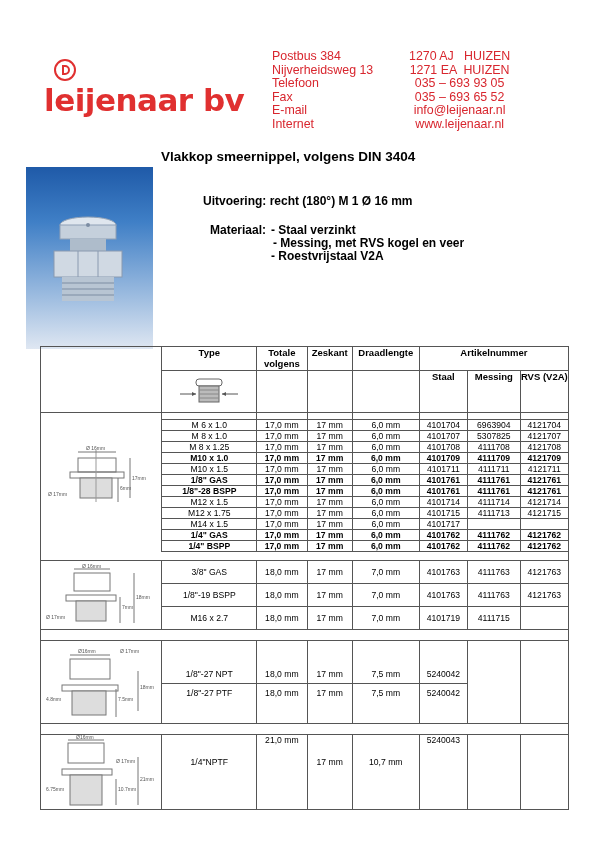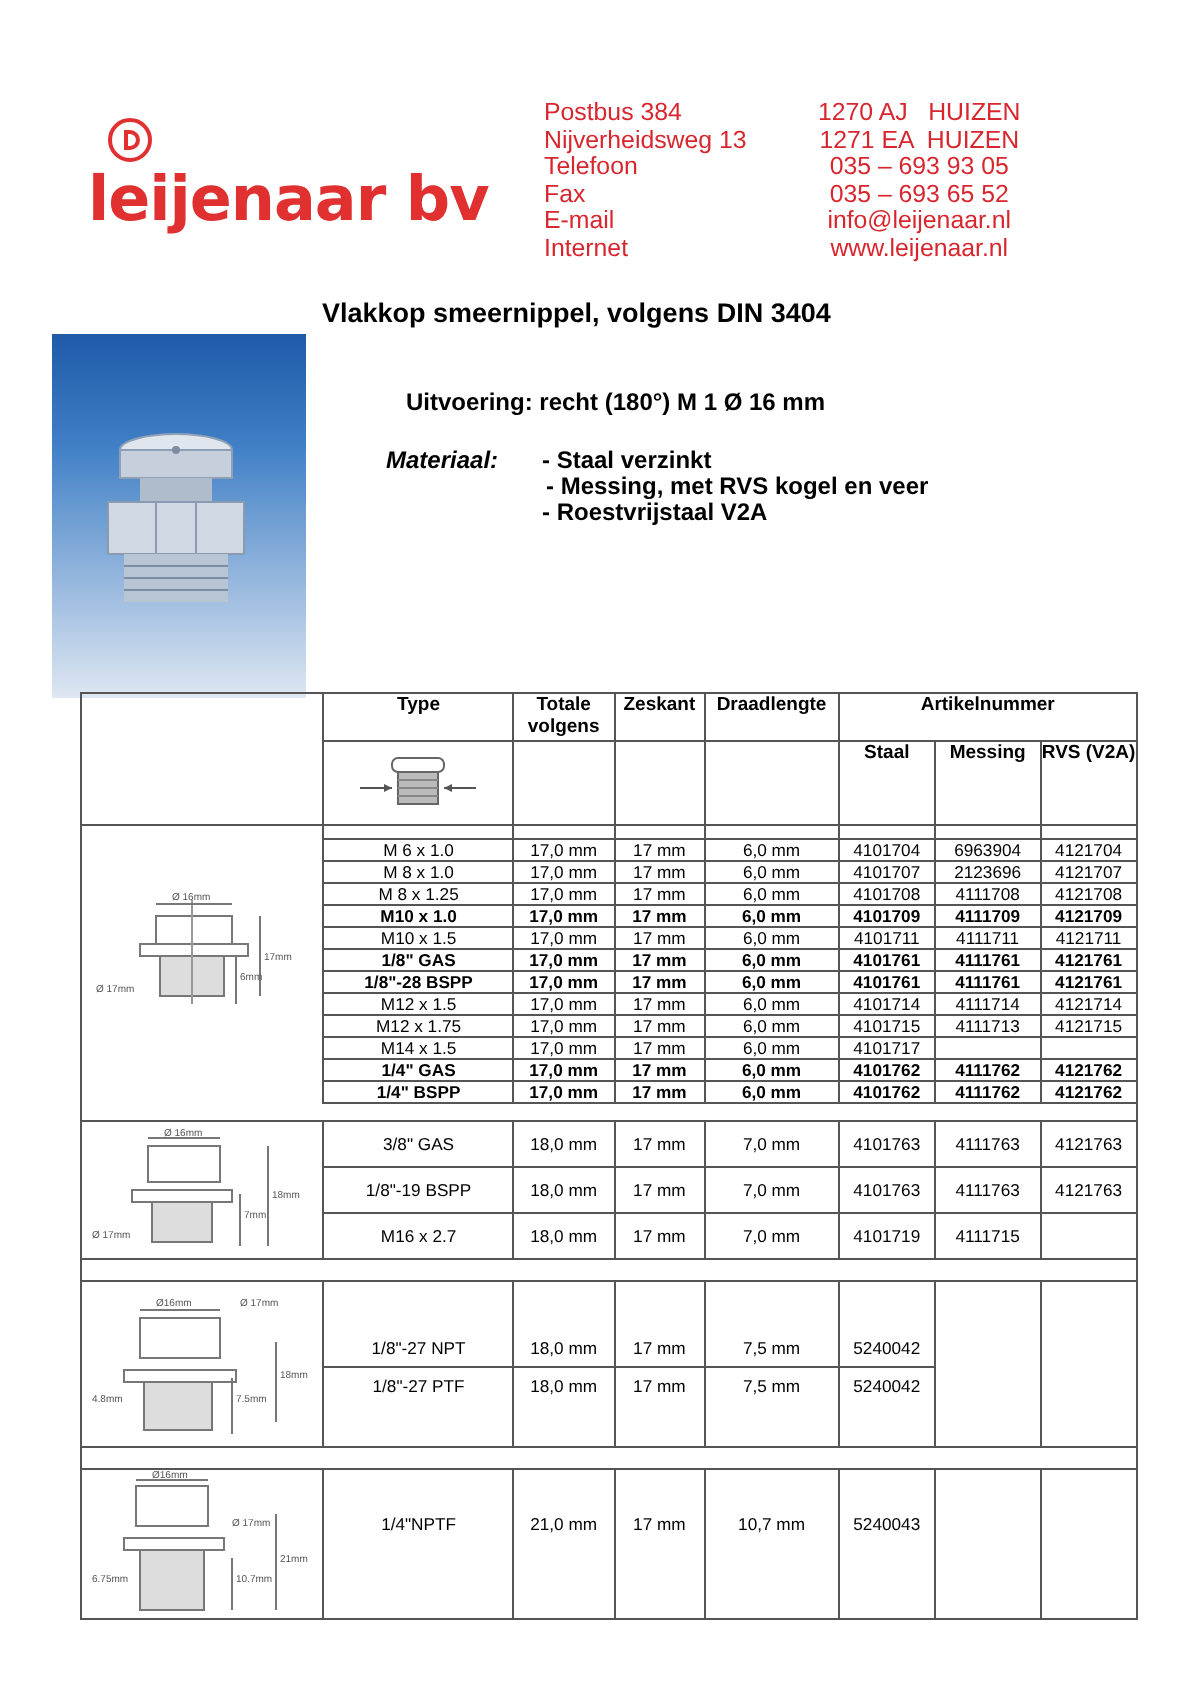--- a/index.html
+++ b/index.html
@@ -60,21 +60,21 @@
     <g stroke="#7c8da3">
         <line x1="36" y1="116" x2="88" y2="116"></line>
         <line x1="36" y1="122" x2="88" y2="122"></line>
         <line x1="36" y1="128" x2="88" y2="128"></line>
       </g>
     <circle cx="62" cy="58" r="2" fill="#7c8da3"></circle>
   </svg>
 </div>
 
 <div class="abs spec" style="left:203px;top:181px;">Uitvoering: recht (180°) M 1 Ø 16 mm</div>
-<div class="abs spec" style="left:193px;top:210px;font-style:italic;">Materiaal:</div>
+<div class="abs spec" style="left:210px;top:210px;">Materiaal:</div>
 <div class="abs spec" style="left:271px;top:210px;">- Staal verzinkt</div>
 <div class="abs spec" style="left:273px;top:223px;">- Messing, met RVS kogel en veer</div>
 <div class="abs spec" style="left:271px;top:236px;">- Roestvrijstaal V2A</div>
 
 <table class="main">
   <colgroup>
     <col style="width:118px">
       <col style="width:92px">
       <col style="width:49px">
       <col style="width:44px">
@@ -150,21 +150,21 @@
         <td class="b">4101704</td>
         <td class="b">6963904</td>
         <td class="b">4121704</td>
   </tr>
   <tr style="height:10.5px">
         <td class="b">M 8 x 1.0</td>
         <td class="b">17,0 mm</td>
         <td class="b">17 mm</td>
         <td class="b">6,0 mm</td>
         <td class="b">4101707</td>
-        <td class="b">2123696</td>
+        <td class="b">5307825</td>
         <td class="b">4121707</td>
       </tr>
   <tr style="height:10.5px">
         <td class="b">M 8 x 1.25</td>
         <td class="b">17,0 mm</td>
         <td class="b">17 mm</td>
         <td class="b">6,0 mm</td>
         <td class="b">4101708</td>
         <td class="b">4111708</td>
         <td class="b">4121708</td>
@@ -344,21 +344,21 @@
         <text x="30" y="4" font-size="5" fill="#555">Ø16mm</text>
         <text x="70" y="28" font-size="5" fill="#555">Ø 17mm</text>
         <line x1="92" y1="22" x2="92" y2="70" stroke="#777"></line>
             <text x="94" y="46" font-size="5" fill="#555">21mm</text>
         <line x1="70" y1="44" x2="70" y2="70" stroke="#777"></line>
             <text x="72" y="56" font-size="5" fill="#555">10.7mm</text>
         <text x="0" y="56" font-size="5" fill="#555">6.75mm</text>
       </svg>
     </td>
     <td class="b" style="vertical-align:top;padding-top:22px">1/4"NPTF</td>
-        <td class="b" style="vertical-align:top;padding-top:22px">21,0 mm</td>
+        <td class="b" style="vertical-align:top;">21,0 mm</td>
         <td class="b" style="vertical-align:top;padding-top:22px">17 mm</td>
         <td class="b" style="vertical-align:top;padding-top:22px">10,7 mm</td>
-        <td class="b" style="vertical-align:top;padding-top:22px">5240043</td>
+        <td class="b" style="vertical-align:top;">5240043</td>
         <td class="b"></td>
         <td class="b"></td>
   </tr>
 </tbody>
   </table>
 
 </body></html>

